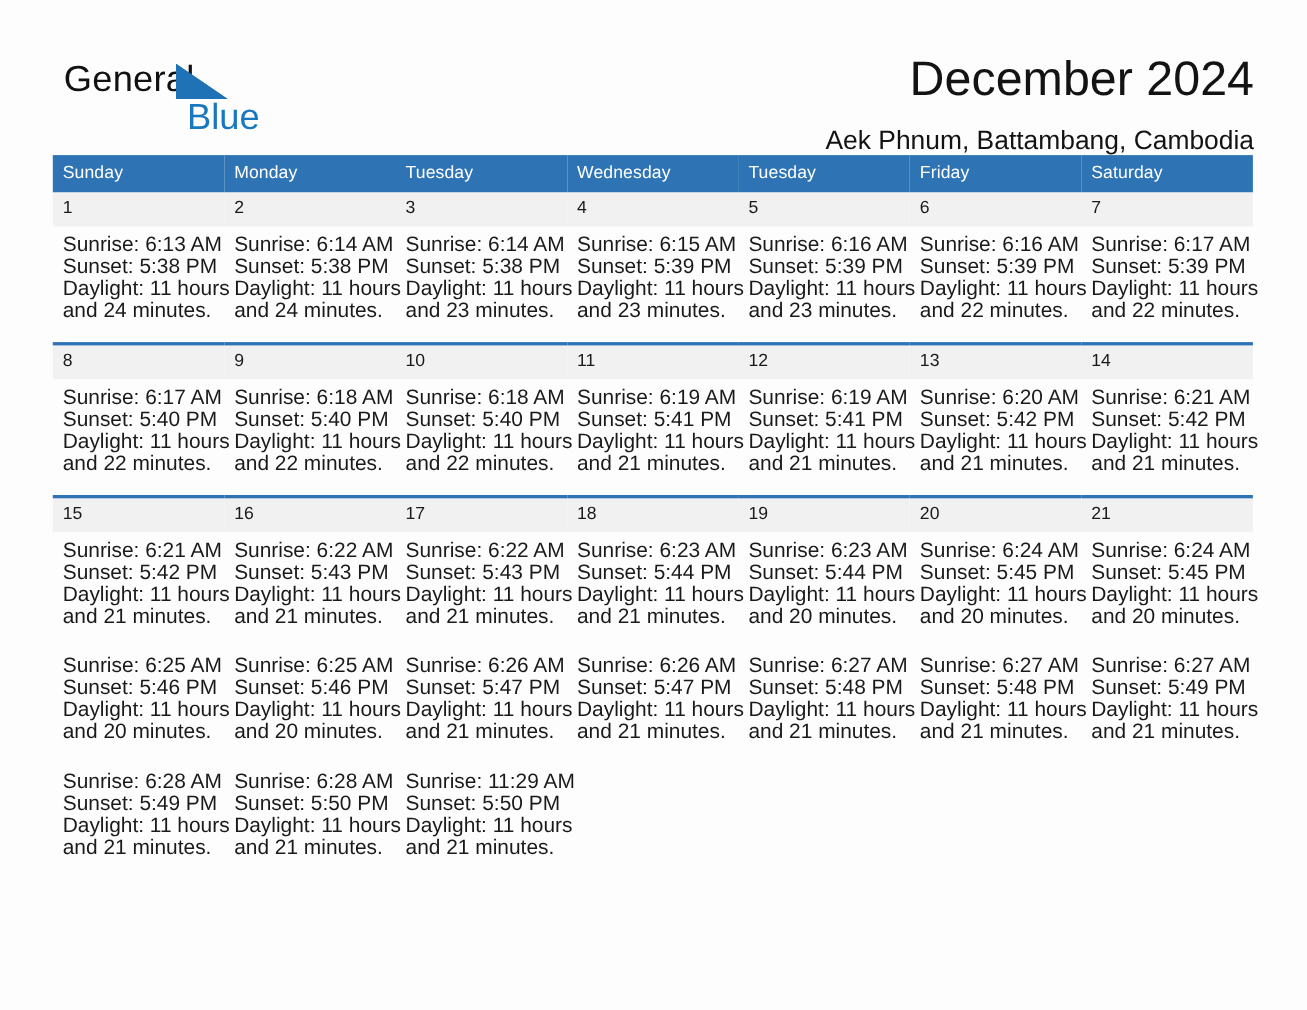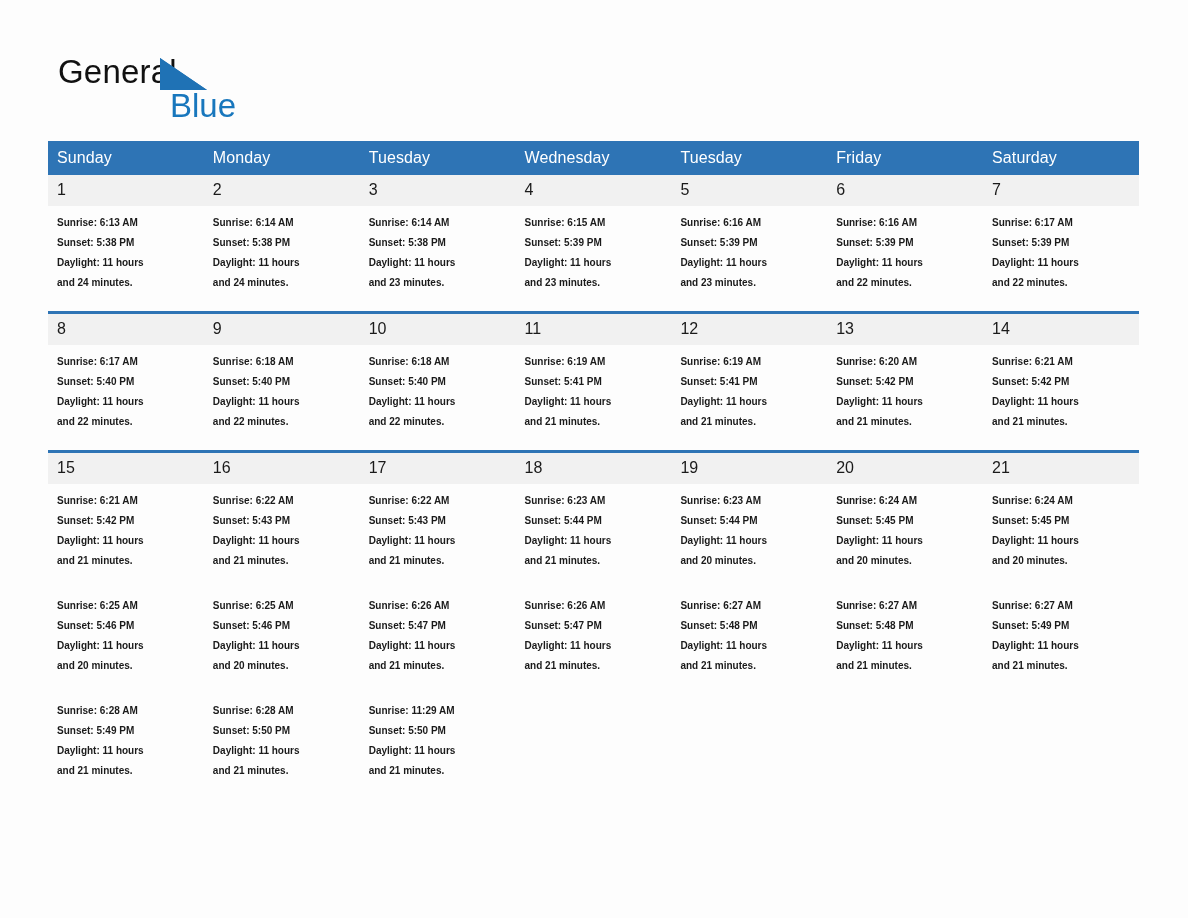--- a/index.html
+++ b/index.html
@@ -121,24 +121,23 @@
     vertical-align: top;
     line-height: 20px;
     height: 20px;
   }
   .daynum-row.first td { border-top: none; }
 
   .info-row td {
     background: #fdfdfd;
     padding: 7px 10px 18px 9px;
     vertical-align: top;
-    font-size: 10px;
+    font-size: 19px;
     line-height: 20px;
     color: #1a1a1a;
-    font-weight: bold;
   }
   .info-row td .line { white-space: nowrap; display: block; }
   .info-row.last td { padding-bottom: 14px; }
 </style>
 </head>
 <body>
 
 <div class="page">
 
   <div class="header">
@@ -146,20 +145,22 @@
     <div class="brand">
       <span class="brand-line1">General</span>
       <svg class="brand-tri" viewBox="0 0 47 32">
         <polygon points="0,0 0,32 47,32" fill="#1f72b5" transform="translate(0,0) scale(1,1)"></polygon>
         <polygon points="0,0 47,32 0,32" fill="#1f72b5"></polygon>
       </svg>
       <span class="brand-line2">Blue</span>
     </div>
 
     <div class="title-block">
+      <div class="month-title">December 2024</div>
+      <div class="location">Aek Phnum, Battambang, Cambodia</div>
     </div>
 
   </div>
 
   <table class="calendar">
     <colgroup>
       <col>
         <col>
         <col>
         <col>

